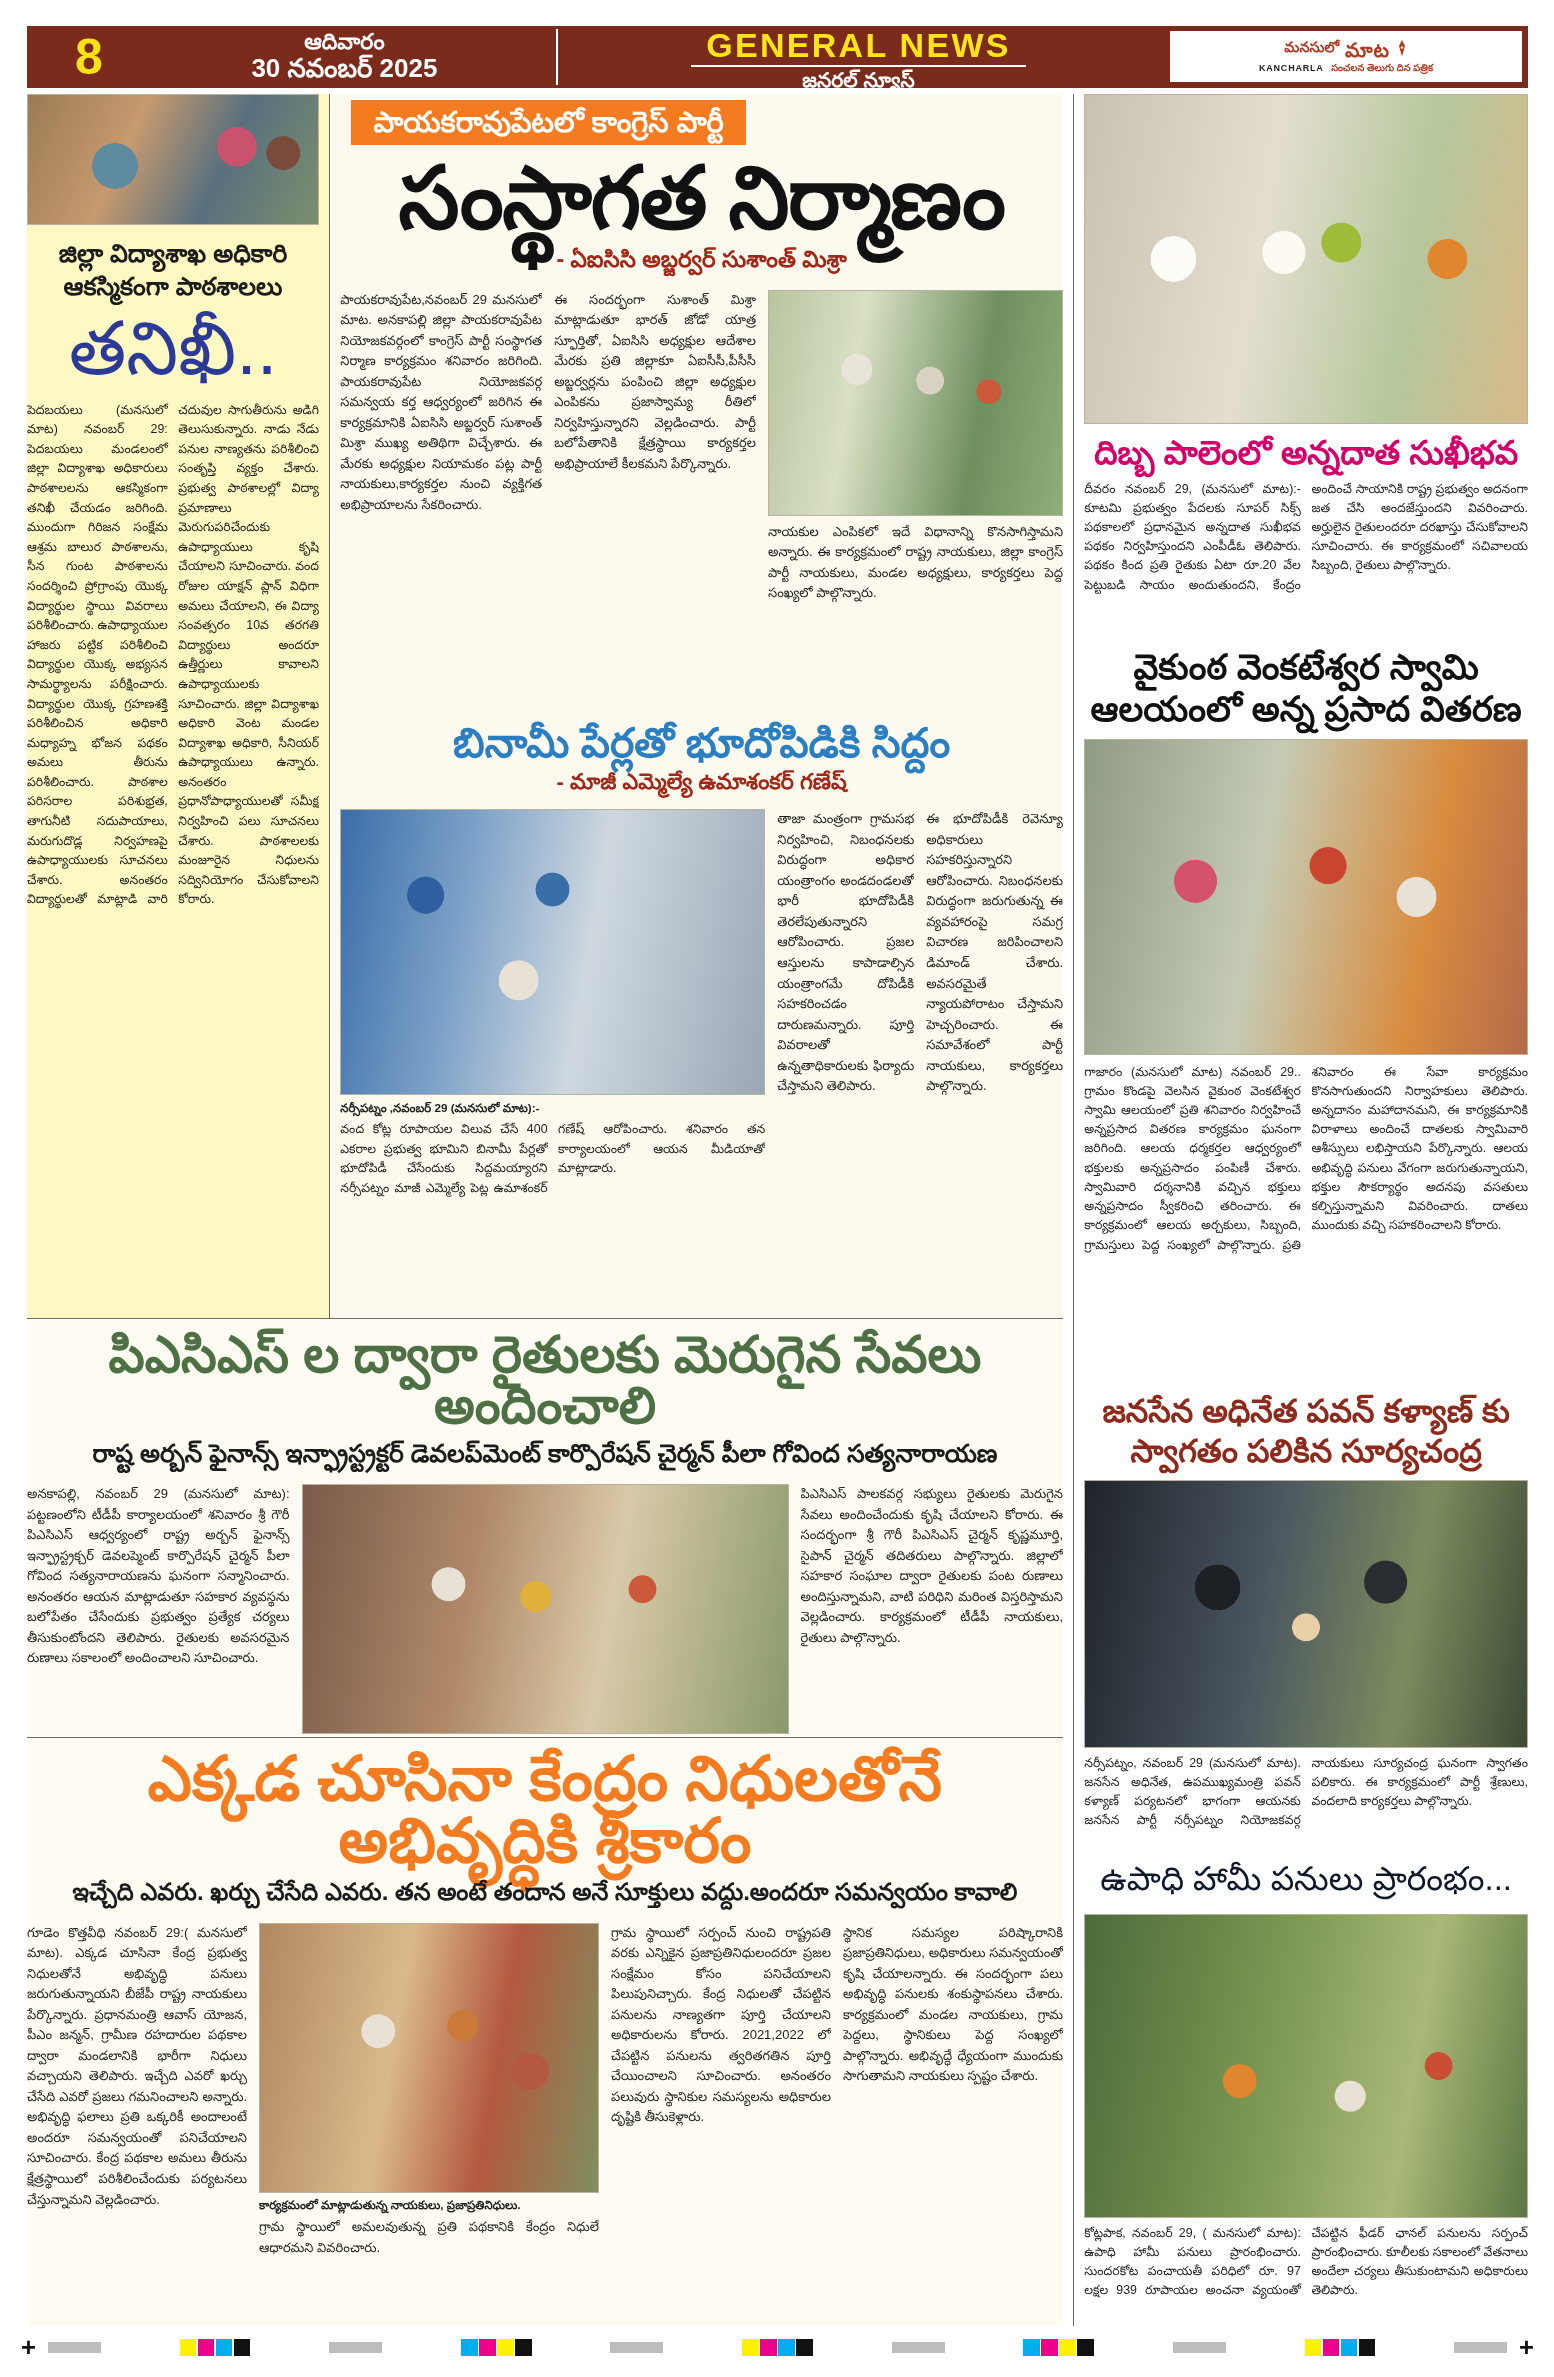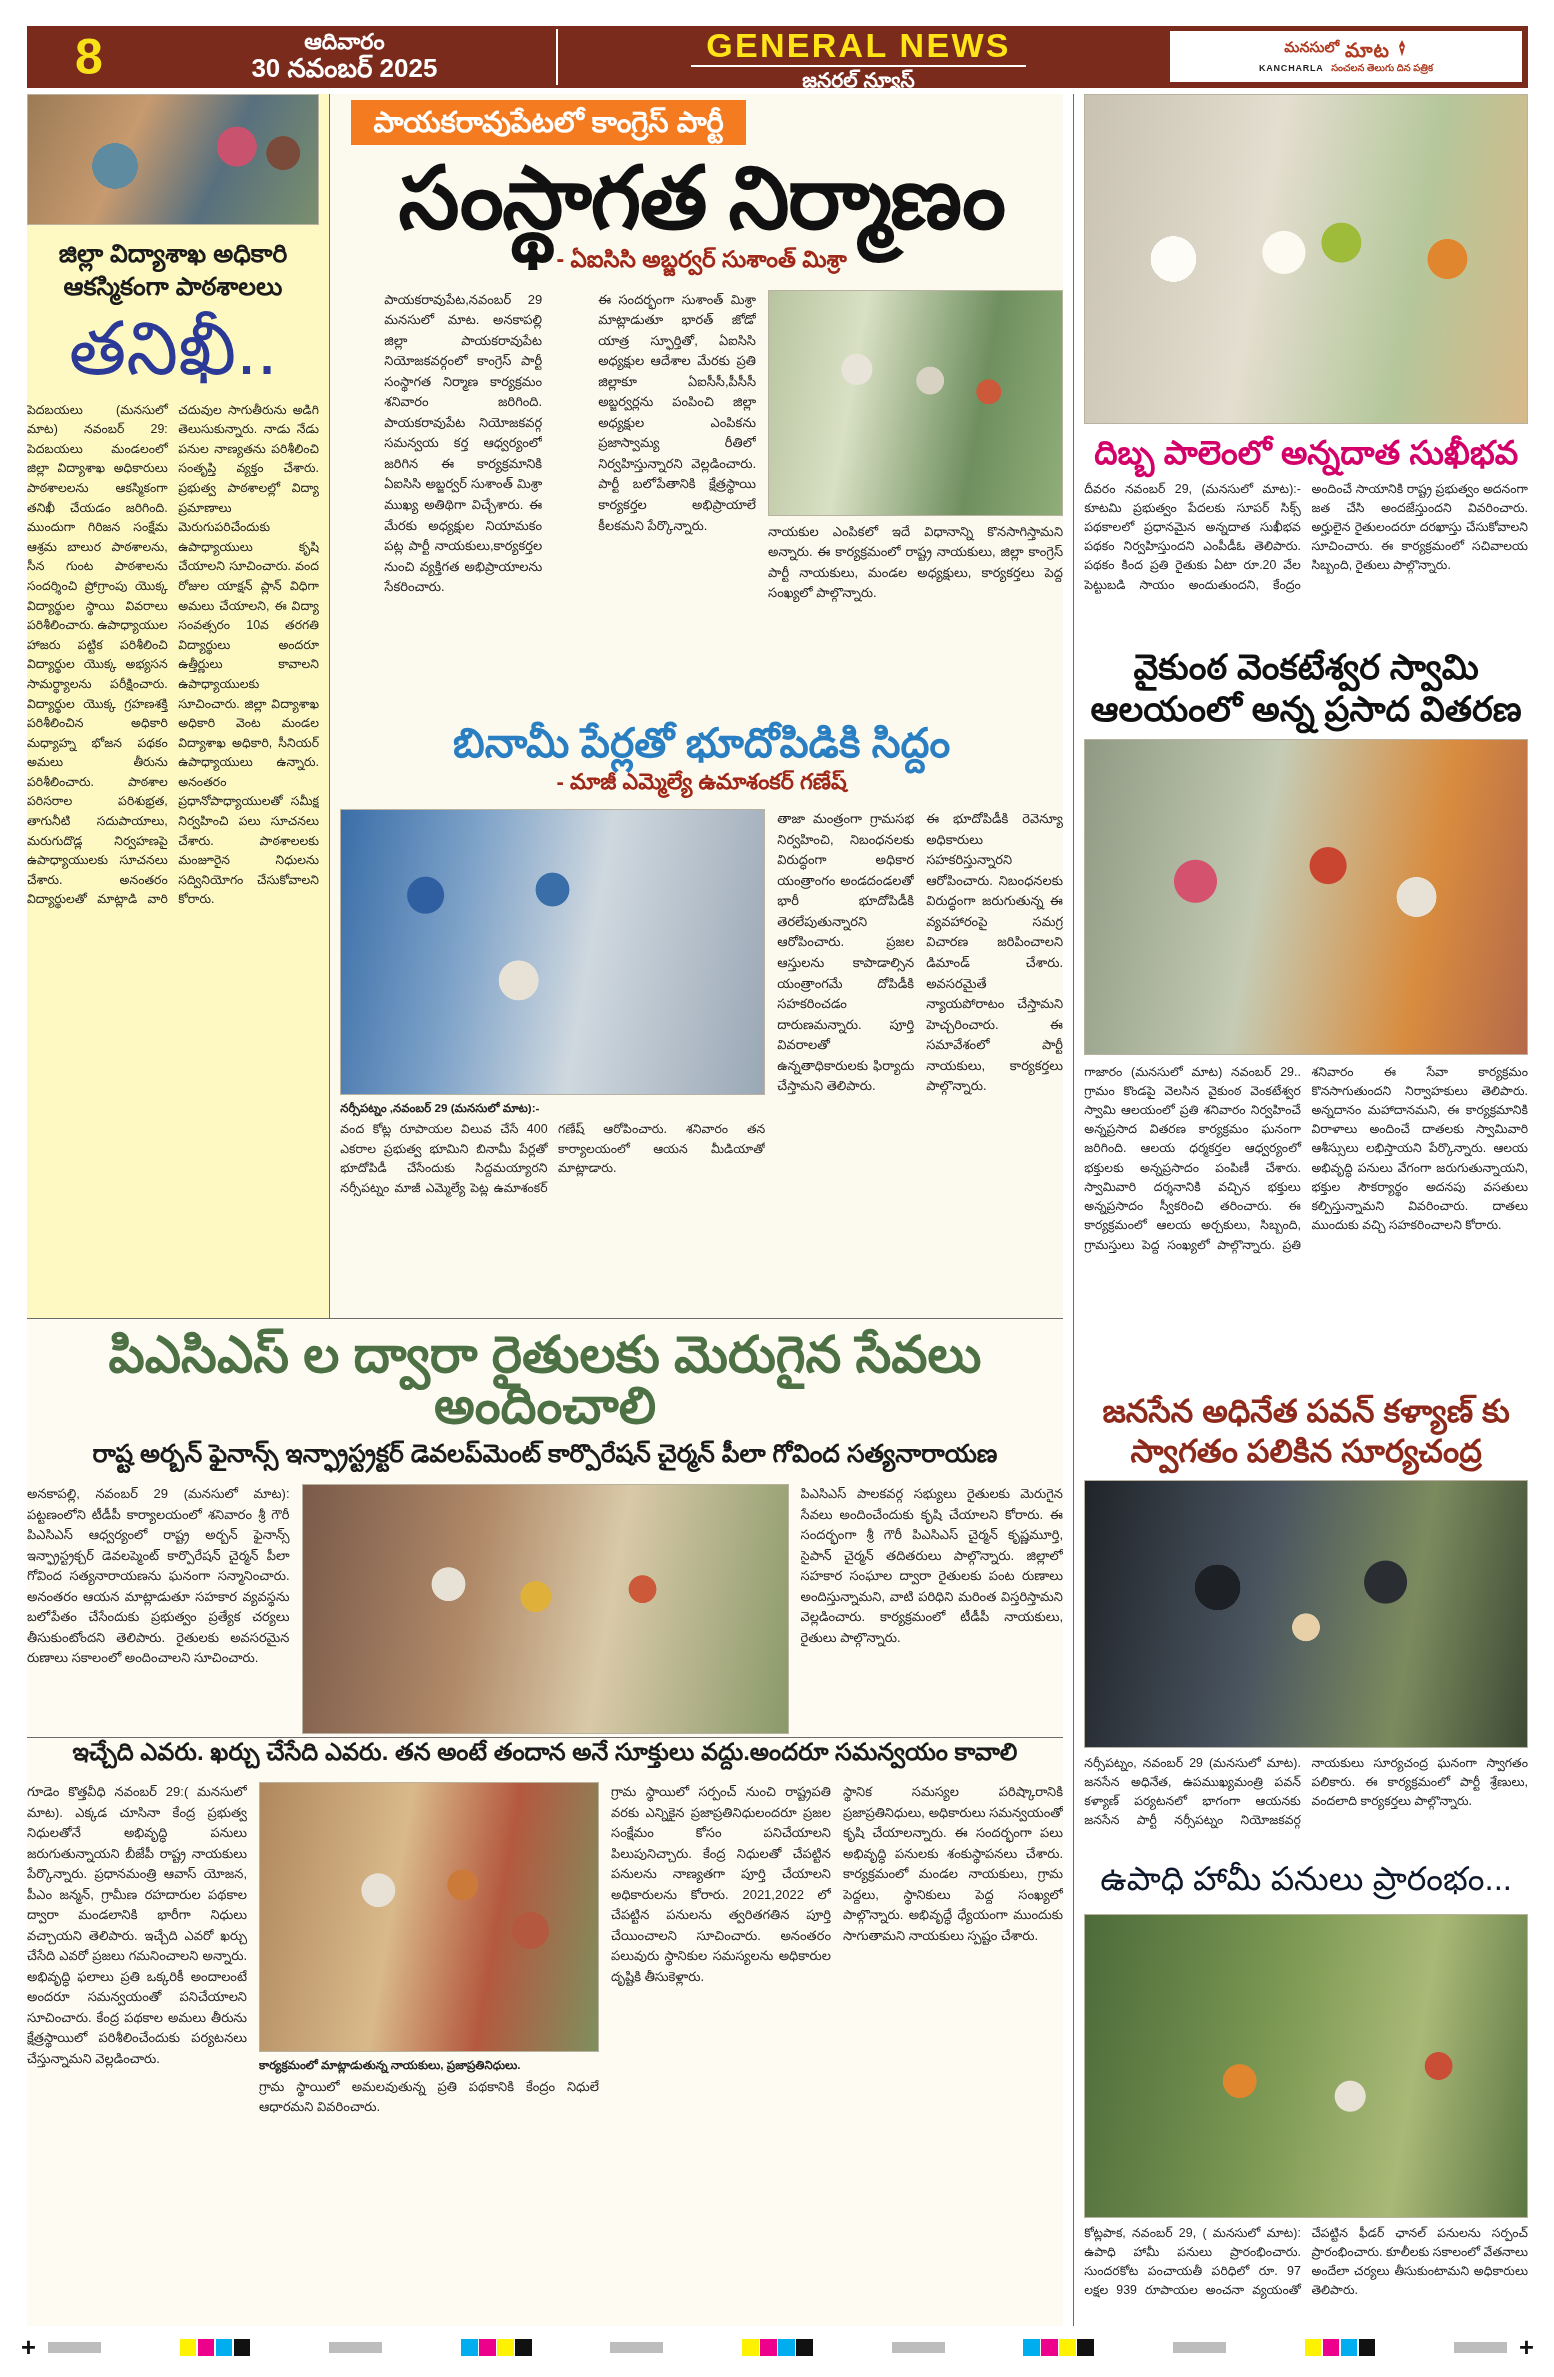--- a/index.html
+++ b/index.html
@@ -38,21 +38,21 @@
   
   .ph-school{height:129px;}
   .insp-kick{font-size:25px;font-weight:bold;text-align:center;line-height:1.35;margin:12px 0 3px;}
   .insp-head{color:#2b3a96;font-size:74px;font-weight:normal;text-align:center;line-height:1;margin:7.5px 0 15px;}
   .insp-body{column-count:2;column-gap:10.5px;height:872px;font-size:12.4px;}
   
   .kickbox{background:#f47b20;color:#fff;font-size:29px;font-weight:bold;display:inline-block;margin:6px 0 0 10.5px;padding:6px 22.6px;line-height:1.15;}
   .main-head{font-size:87px;font-weight:bold;text-align:center;line-height:1.02;letter-spacing:-1.5px;margin:9px 0 1.5px;color:#111;}
   .main-byline{color:#a02818;font-size:23px;font-weight:bold;text-align:center;margin:3px 0 12px;}
   .ct-row{display:flex;gap:12px;height:418px;overflow:hidden;}
-  .ct-col{flex:1;margin-left:44px;}
+  .ct-col{flex:1;}
   .ct-right{width:295px;display:flex;flex-direction:column;}
   .ph-meeting{height:224px;margin-bottom:6px;}
   
   .bin-head{color:#2a7ec2;font-size:41px;font-weight:bold;text-align:center;margin:13.5px 0 0;line-height:1.1;}
   .bin-byline{color:#a02818;font-size:22px;font-weight:bold;text-align:center;margin:3px 0 9px;}
   .bn-row{display:flex;gap:12px;height:465px;overflow:hidden;}
   .bn-left{width:425px;}
   .ph-press{height:284px;}
   .bn-under{column-count:2;column-gap:10.5px;height:132px;margin-top:4.5px;font-size:12.4px;}
   .bn-col{flex:1;}
@@ -182,20 +182,21 @@
             <div class="pacs-col body-txt">అనకాపల్లి, నవంబర్ 29 (మనసులో మాట): పట్టణంలోని టీడీపీ కార్యాలయంలో శనివారం శ్రీ గౌరీ పిఎసిఎస్ ఆధ్వర్యంలో రాష్ట్ర అర్బన్ ఫైనాన్స్ ఇన్ఫ్రాస్ట్రక్చర్ డెవలప్మెంట్ కార్పొరేషన్ చైర్మన్ పీలా గోవింద సత్యనారాయణను ఘనంగా సన్మానించారు. అనంతరం ఆయన మాట్లాడుతూ సహకార వ్యవస్థను బలోపేతం చేసేందుకు ప్రభుత్వం ప్రత్యేక చర్యలు తీసుకుంటోందని తెలిపారు. రైతులకు అవసరమైన రుణాలు సకాలంలో అందించాలని సూచించారు.</div>
             <div class="pacs-mid">
               <div class="photo ph-felic" style="background:radial-gradient(circle at 48% 45%,#e0b13a 0 15px,transparent 16px),radial-gradient(circle at 30% 40%,#e7e2d5 0 16.5px,transparent 17.3px),radial-gradient(circle at 70% 42%,#cc5a3a 0 13.5px,transparent 14.3px),linear-gradient(100deg,#7a5a4a,#b08968 35%,#d9c9a8 62%,#8a9a6a);"></div>
 
             </div>
             <div class="pacs-col body-txt">పిఎసిఎస్ పాలకవర్గ సభ్యులు రైతులకు మెరుగైన సేవలు అందించేందుకు కృషి చేయాలని కోరారు. ఈ సందర్భంగా శ్రీ గౌరీ పిఎసిఎస్ చైర్మన్ కృష్ణమూర్తి, సైపాన్ చైర్మన్ తదితరులు పాల్గొన్నారు. జిల్లాలో సహకార సంఘాల ద్వారా రైతులకు పంట రుణాలు అందిస్తున్నామని, వాటి పరిధిని మరింత విస్తరిస్తామని వెల్లడించారు. కార్యక్రమంలో టీడీపీ నాయకులు, రైతులు పాల్గొన్నారు.</div>
           </div>
         </div>
 
         <div class="ken">
+          <div class="ken-head">ఎక్కడ చూసినా కేంద్రం నిధులతోనే అభివృద్ధికి శ్రీకారం</div>
           <div class="ken-sub">ఇచ్చేది ఎవరు. ఖర్చు చేసేది ఎవరు. తన అంటే తందాన అనే సూక్తులు వద్దు.అందరూ సమన్వయం కావాలి</div>
           <div class="ken-row">
             <div class="ken-col body-txt">గూడెం కొత్తవీధి నవంబర్ 29:( మనసులో మాట). ఎక్కడ చూసినా కేంద్ర ప్రభుత్వ నిధులతోనే అభివృద్ధి పనులు జరుగుతున్నాయని బీజేపీ రాష్ట్ర నాయకులు పేర్కొన్నారు. ప్రధానమంత్రి ఆవాస్ యోజన, పీఎం జన్మన్, గ్రామీణ రహదారుల పథకాల ద్వారా మండలానికి భారీగా నిధులు వచ్చాయని తెలిపారు. ఇచ్చేది ఎవరో ఖర్చు చేసేది ఎవరో ప్రజలు గమనించాలని అన్నారు. అభివృద్ధి ఫలాలు ప్రతి ఒక్కరికీ అందాలంటే అందరూ సమన్వయంతో పనిచేయాలని సూచించారు. కేంద్ర పథకాల అమలు తీరును క్షేత్రస్థాయిలో పరిశీలించేందుకు పర్యటనలు చేస్తున్నామని వెల్లడించారు.</div>
             <div class="ken-mid">
               <div class="photo ph-ken" style="background:radial-gradient(circle at 35% 40%,#e7e2d5 0 16.5px,transparent 17.3px),radial-gradient(circle at 60% 38%,#cc7a3a 0 15px,transparent 16px),radial-gradient(circle at 80% 55%,#b4593f 0 18px,transparent 19px),linear-gradient(100deg,#b0885f,#d9b98a 40%,#b4593f 68%,#7f8f5f);"></div>
               <div class="cap" style="margin-top:4.5px;">కార్యక్రమంలో మాట్లాడుతున్న నాయకులు, ప్రజాప్రతినిధులు.</div>
               <div class="body-txt" style="margin-top:4.5px;height:165px;">గ్రామ స్థాయిలో అమలవుతున్న ప్రతి పథకానికి కేంద్రం నిధులే ఆధారమని వివరించారు.</div>
             </div>
             <div class="ken-col body-txt">గ్రామ స్థాయిలో సర్పంచ్ నుంచి రాష్ట్రపతి వరకు ఎన్నికైన ప్రజాప్రతినిధులందరూ ప్రజల సంక్షేమం కోసం పనిచేయాలని పిలుపునిచ్చారు. కేంద్ర నిధులతో చేపట్టిన పనులను నాణ్యతగా పూర్తి చేయాలని అధికారులను కోరారు. 2021,2022 లో చేపట్టిన పనులను త్వరితగతిన పూర్తి చేయించాలని సూచించారు. అనంతరం పలువురు స్థానికుల సమస్యలను అధికారుల దృష్టికి తీసుకెళ్లారు.</div>
             <div class="ken-col body-txt">స్థానిక సమస్యల పరిష్కారానికి ప్రజాప్రతినిధులు, అధికారులు సమన్వయంతో కృషి చేయాలన్నారు. ఈ సందర్భంగా పలు అభివృద్ధి పనులకు శంకుస్థాపనలు చేశారు. కార్యక్రమంలో మండల నాయకులు, గ్రామ పెద్దలు, స్థానికులు పెద్ద సంఖ్యలో పాల్గొన్నారు. అభివృద్ధే ధ్యేయంగా ముందుకు సాగుతామని నాయకులు స్పష్టం చేశారు.</div>

